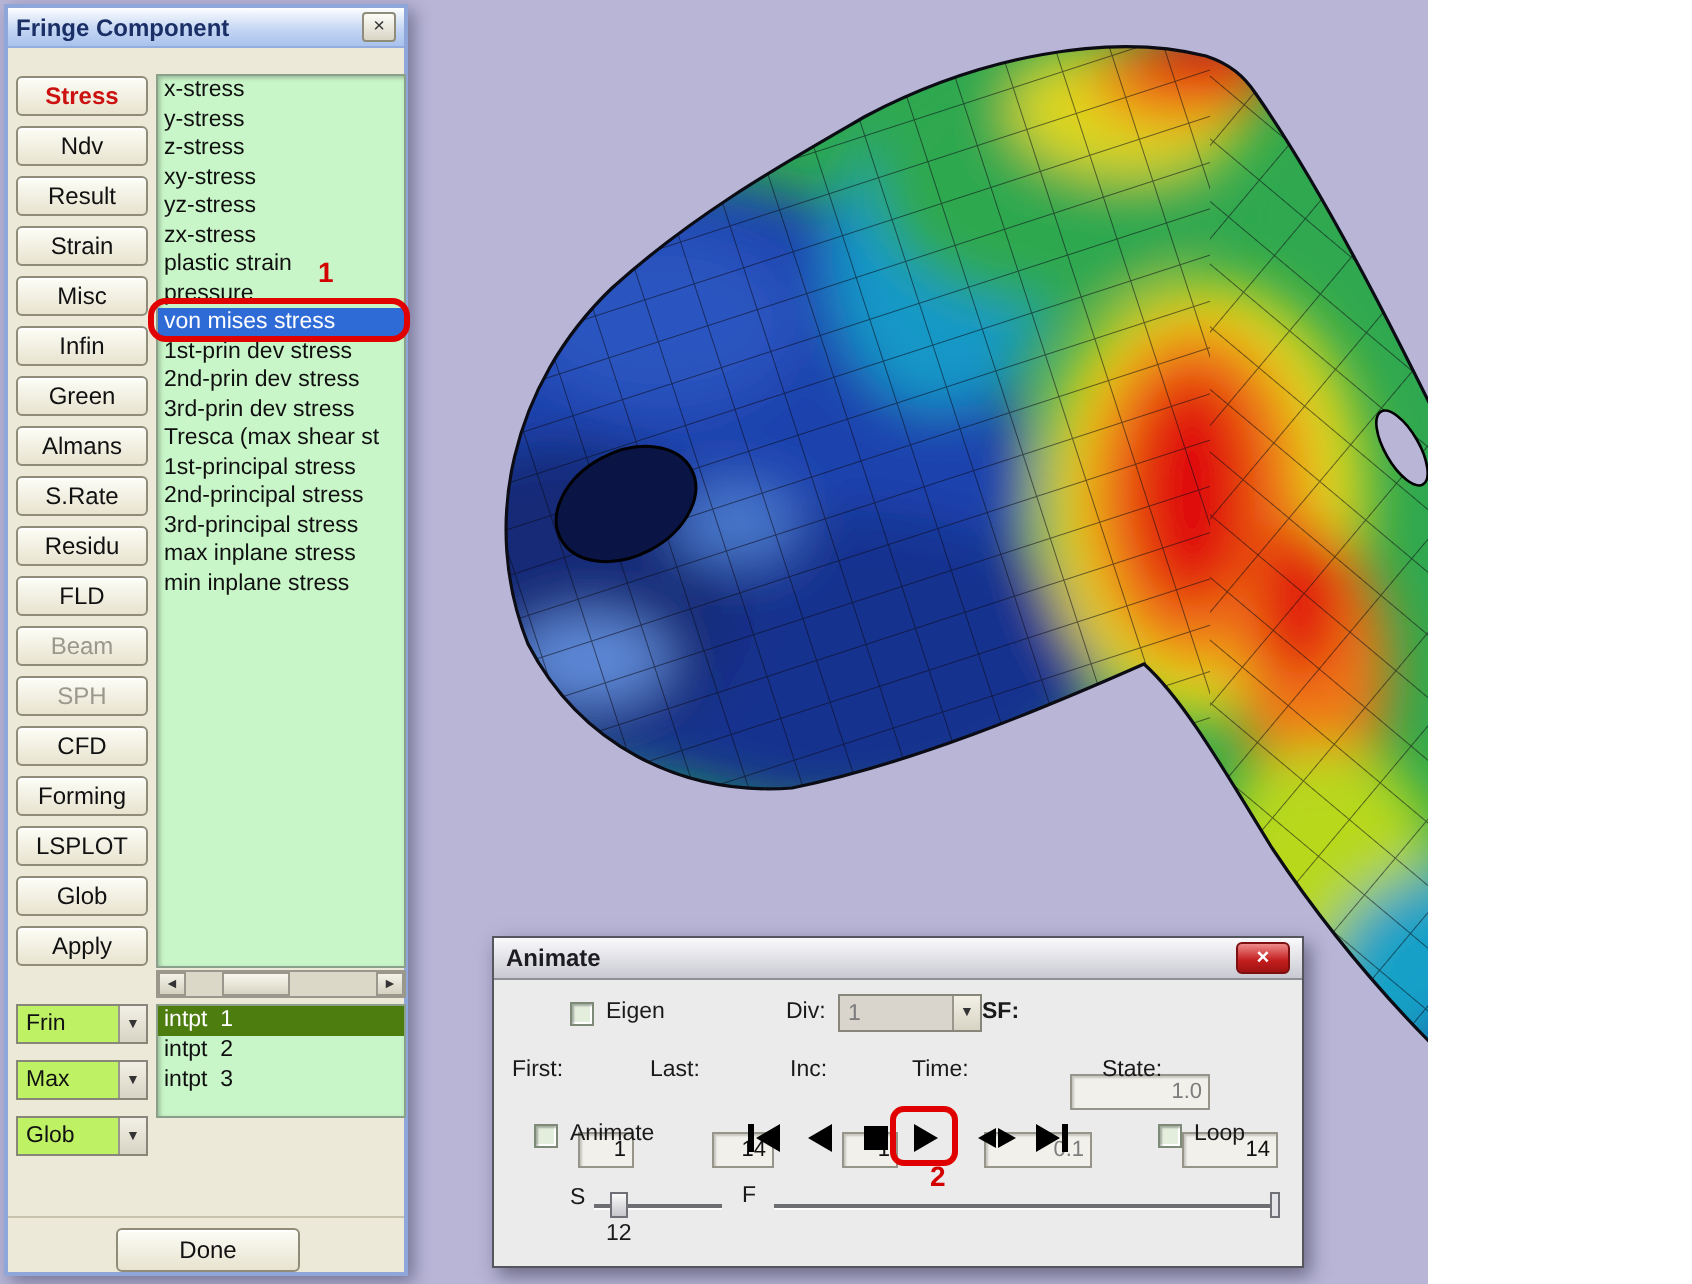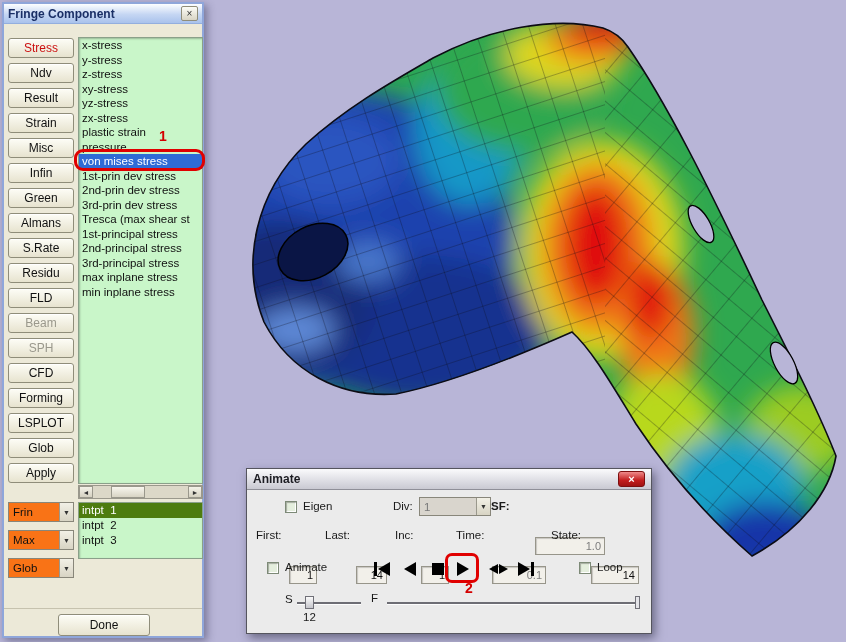--- a/index.html
+++ b/index.html
@@ -1,52 +1,52 @@
 <!DOCTYPE html>
 <html><head>
 <meta charset="utf-8">
 <style>
   * { box-sizing: border-box; margin: 0; padding: 0; }
   html,body { width:846px; height:642px; }
   body { font-family:"Liberation Sans", sans-serif; }
-  .screen { position:relative; width:846px; height:642px; overflow:hidden; background:#b8b5d7;padding-left:44px; }
+  .screen { position:relative; width:714px; height:642px; overflow:hidden; background:#b8b5d7;padding-left:44px; }
 
   
   .viewport { position:absolute; left:0; top:0; width:846px; height:642px; }
 
   
   .btn { display:block; font-family:inherit; font-size:12px; color:#111;
          background:linear-gradient(#fdfdf6,#e7e3cf); border:1px solid #8f8d7a;
          border-radius:3px; box-shadow:inset 0 1px 0 #fff; cursor:default; }
   .cb { display:inline-block; width:12px; height:12px; background:#e4eedd;
         border:1px solid #7d8a77; box-shadow:inset 1px 1px 1px rgba(0,0,0,.28), inset -1px -1px 0 #fff; }
   .field { font-size:11px; color:#111; background:#f2f0ea; border:1px solid #97958a;
            box-shadow:inset 1px 1px 1px rgba(0,0,0,.18); text-align:right; padding:2px 3px 0 2px; }
   .field.dim { color:#7d7d7d; }
-  .combo { position:absolute; height:20px; background:#f97316; border:1px solid #88867a;
+  .combo { position:absolute; height:20px; background:#bef264; border:1px solid #88867a;
            display:flex; align-items:center; font-size:11.5px; }
   .combo .combo-label { flex:1; padding-left:4px; color:#111; }
   .combo .combo-arrow { width:14px; height:100%; background:linear-gradient(#f2f0e6,#d8d4c4);
            border-left:1px solid #9a988c; font-size:7px; color:#333; display:flex; align-items:center; justify-content:center; }
   .combo.disabled { background:#d9d5cd; }
   .combo.disabled .combo-label { color:#7a7a7a; }
 
   
   .fringe { position:absolute; left:2px; top:2px; width:202px; height:636px; z-index:10;
             background:#ece9d8; border:2px solid #8fa6da; box-shadow:3px 3px 8px rgba(40,40,70,.45); }
   .fringe-title { position:absolute; left:0; top:0; right:0; height:20px;
             background:linear-gradient(#fdfeff,#c5d6f3 55%, #a9c2ec); border-bottom:1px solid #93aede;
             display:flex; align-items:center; padding:0 4px; }
   .fringe-title .t { flex:1; font-size:12px; font-weight:bold; color:#1a2f66; }
   .xp-close { width:17px; height:15px; font-size:10px; line-height:12px; color:#333;
             background:linear-gradient(#fcfcf6,#d9d5c5); border:1px solid #8f8d7a; border-radius:2px;
             display:flex; align-items:center; justify-content:center; }
   .cats { position:absolute; left:4px; top:34px; width:66px; }
   .cats .btn { width:66px; height:20px; margin-bottom:5px; text-align:center; }
-  .cats .btn.red { color:#cc1111; font-weight:normal; }
+  .cats .btn.red { color:#cc1111; font-weight:bold; }
   .cats .btn.disabled { color:#9a988c; }
   .complist { position:absolute; left:74px; top:33px; width:125px; height:447px;
             background:#c9f6c9; border:1px solid #8aa08a; box-shadow:inset 1px 1px 2px rgba(0,0,0,.25);
             font-size:11.5px; overflow:hidden; }
   .complist .item { height:14.5px; line-height:14.5px; padding-left:3px; color:#101010; white-space:nowrap; }
   .complist .item.sel { background:#2f6bd6; color:#fff; }
   .hscroll { position:absolute; left:74px; top:481px; width:125px; height:14px;
             background:#dcd8c8; border:1px solid #9a988c; display:flex; align-items:stretch; }
   .hscroll .arrow { width:14px; font-size:7px; color:#333; background:linear-gradient(#f4f2e8,#d5d1c1);
             border:1px solid #9a988c; display:flex; align-items:center; justify-content:center; }

